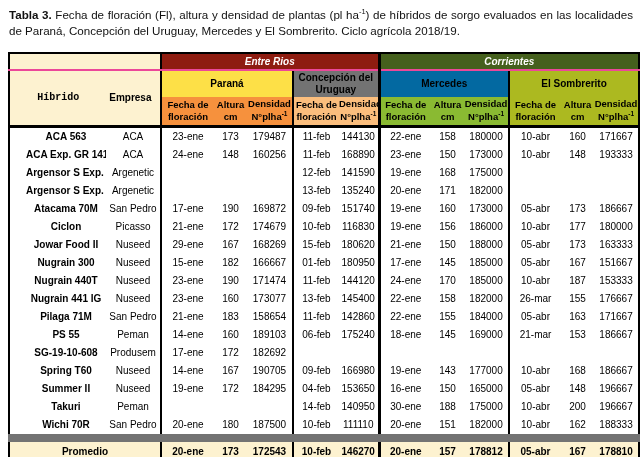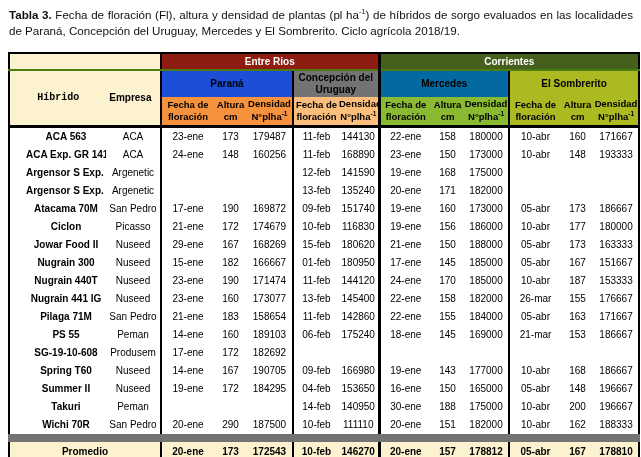--- a/index.html
+++ b/index.html
@@ -1,21 +1,21 @@
 <!DOCTYPE html>
 <html><head>
 <meta charset="utf-8">
 <style>
   html,body{margin:0;padding:0;background:#ffffff;}
   body{width:641px;height:457px;overflow:hidden;font-family:"Liberation Sans",sans-serif;color:#000;}
   .caption{width:624px;margin:7px 8px 0 9px;font-size:11.6px;line-height:1.42;text-align:justify;color:#111;}
   .caption sup{font-size:7.5px;}
   table{border-collapse:collapse;table-layout:fixed;width:630px;margin:12px 0 0 8px;border:2px solid #000;}
   th,td{padding:0;text-align:center;vertical-align:middle;overflow:hidden;}
-  tr.band th{height:15px;font-size:10px;font-weight:bold;color:#fff;border-bottom:2px solid #4d7c0f;}
+  tr.band th{height:15px;font-size:10px;font-weight:bold;color:#fff;border-bottom:2px solid #ec4899;font-style:italic;}
   tr.loc th{height:26px;font-size:10px;font-weight:bold;color:#000;line-height:1.15;padding:0 3px;}
   tr.colhead th{height:28px;font-size:9.5px;font-weight:bold;color:#000;line-height:1.3;border-bottom:3px solid #000;vertical-align:middle;}
   tr.colhead sup{font-size:6.5px;}
   .hyb-emp{display:flex;width:100%;}
   .hyb-emp span{display:block;}
   .hyb-emp .h1{width:63%;font-family:Liberation Mono, monospace;}
   .hyb-emp .h2{width:37%;}
   tbody td{height:18px;font-size:10px;line-height:18px;white-space:nowrap;}
   tbody td.hyb{font-weight:bold;padding-left:16px;}
   .gb2{border-left:2px solid #000;}
@@ -49,21 +49,21 @@
       <th colspan="5" class="gb2" style="background-color: rgb(142, 28, 16);">Entre Rios</th>
       <th colspan="6" class="gb3" style="background-color: rgb(69, 96, 29);">Corrientes</th>
     </tr>
     <tr class="loc">
       <th colspan="2" rowspan="2" style="border-bottom: 3px solid rgb(0, 0, 0); background-color: rgb(253, 242, 208);">
         <div class="hyb-emp">
           <span class="h1">Híbrido</span>
           <span class="h2">Empresa</span>
         </div>
       </th>
-      <th colspan="3" class="gb2" style="background-color: #1d4ed8;">Paraná</th>
+      <th colspan="3" class="gb2" style="background-color: #fde047;">Paraná</th>
       <th colspan="2" class="gb2" style="background-color: #737373;">Concepción del Uruguay</th>
       <th colspan="3" class="gb3" style="background-color: #0369a1;">Mercedes</th>
       <th colspan="3" class="gb2" style="background-color: rgb(172, 185, 32);">El Sombrerito</th>
     </tr>
     <tr class="colhead">
       <th class="gb2" style="background-color: rgb(246, 145, 61);">
           <div>Fecha de</div>
           <div>floración</div>
         </th>
       <th style="background-color: rgb(246, 145, 61);">
@@ -346,21 +346,21 @@
         <td>188</td>
         <td>175000</td>
         <td class="gb2">10-abr</td>
         <td>200</td>
         <td>196667</td>
       </tr>
       <tr>
         <td class="hyb">Wichi 70R</td>
         <td class="emp">San Pedro</td>
         <td class="gb2">20-ene</td>
-        <td>290</td>
+        <td>180</td>
         <td>187500</td>
         <td class="gb2">10-feb</td>
         <td>111110</td>
         <td class="gb3">20-ene</td>
         <td>151</td>
         <td>182000</td>
         <td class="gb2">10-abr</td>
         <td>162</td>
         <td>188333</td>
       </tr>

